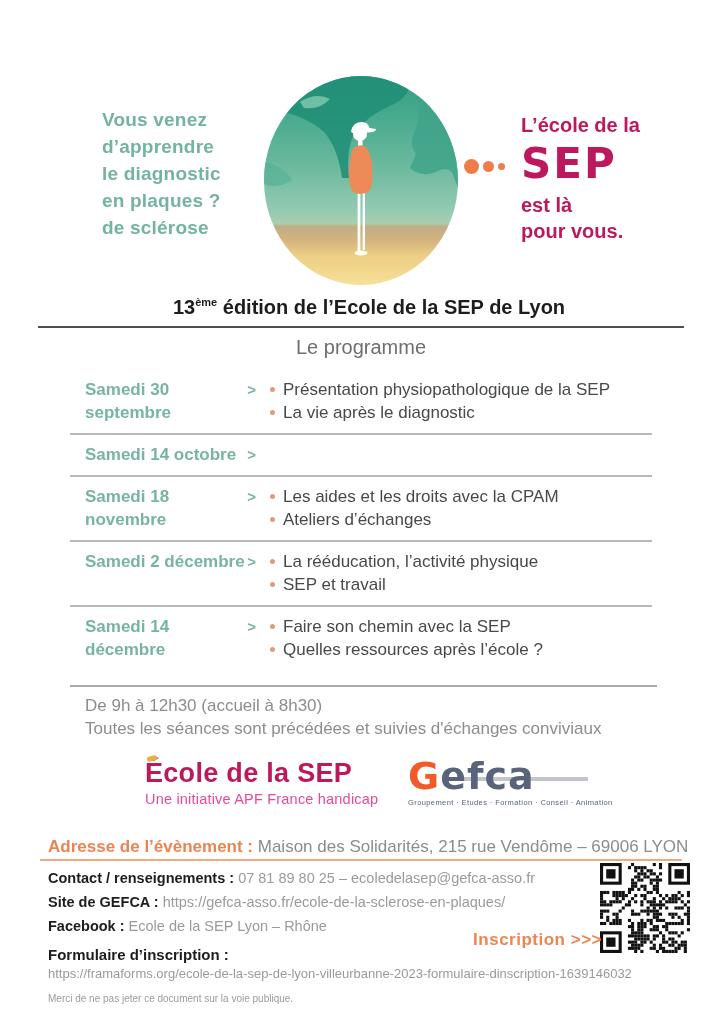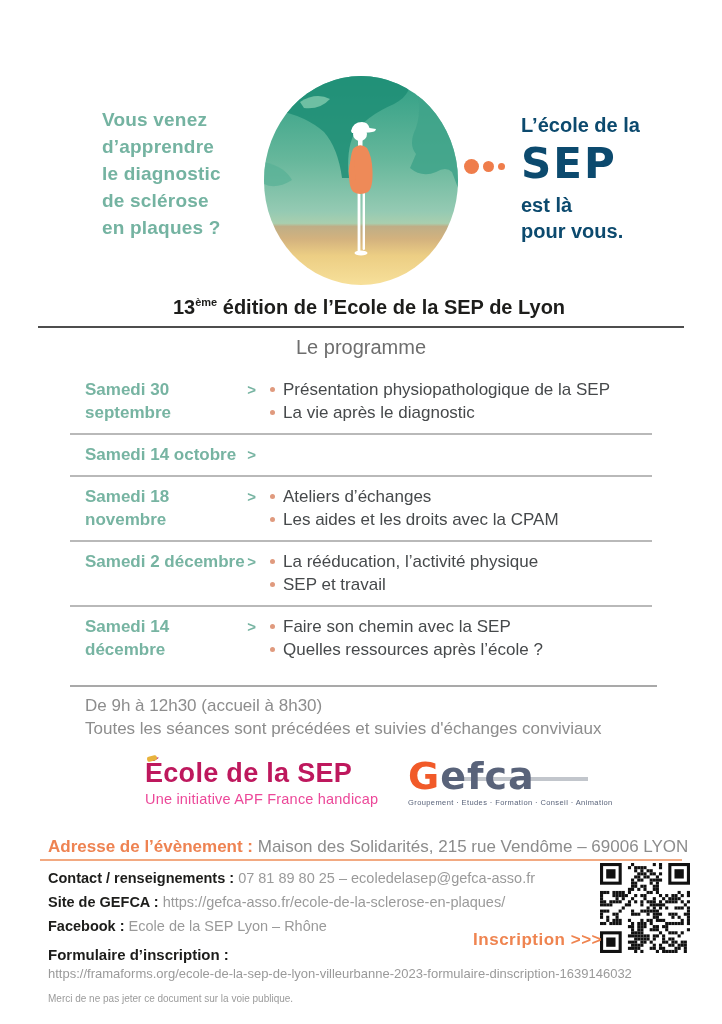--- a/index.html
+++ b/index.html
@@ -15,21 +15,21 @@
     position:absolute; left:102px; top:106px;
     color:#74b3a1; font-weight:bold; font-size:19px; line-height:27px;
     letter-spacing:0.2px;
   }
   .hero-circle { position:absolute; left:264px; top:76px; width:194px; height:209px; }
   .hero-dots { position:absolute; left:464px; top:157px; display:flex; align-items:center; gap:4px; height:18px; }
   .hero-dots span { background:#ef7d4b; border-radius:50%; display:block; }
   .hero-dots .d1 { width:15px; height:15px; }
   .hero-dots .d2 { width:11px; height:11px; }
   .hero-dots .d3 { width:7px;  height:7px;  }
-  .hero-right { position:absolute; left:521px; top:112px; color:#0c4a6e; font-weight:bold; }
+  .hero-right { position:absolute; left:521px; top:112px; color:#be185d; font-weight:bold; }
   .hero-right .hl  { font-size:20px; line-height:26px; }
   .hero-right .sep { font-size:42px; line-height:48px; font-weight:900; letter-spacing:2px; font-family:"DejaVu Sans", sans-serif; margin:2px 0 4px 0; }
 
   
   .title-row { position:absolute; top:296px; left:8px; width:100%; text-align:center; color:#1d1d1b; font-weight:bold; font-size:20px; }
   .title-row sup { font-size:11px; vertical-align:super; }
   .title-divider { position:absolute; top:326px; left:38px; width:646px; height:2px; background:#4d4d4d; }
   .program-subtitle { position:absolute; top:336px; left:0; width:100%; text-align:center; color:#6e6e6e; font-size:20px; font-weight:400; }
 
   
@@ -75,22 +75,22 @@
 </style>
 </head>
 <body>
 
 <div class="page">
 
   <div class="hero-left">
     <div>Vous venez</div>
     <div>d’apprendre</div>
     <div>le diagnostic</div>
+    <div>en plaques ?</div>
     <div>de sclérose</div>
-    <div>en plaques ?</div>
   </div>
 
   <div class="hero-circle">
     <svg width="194" height="209" viewBox="0 0 194 209">
       <defs>
         <linearGradient id="bg" x1="0" y1="0" x2="0" y2="1">
           <stop offset="0" stop-color="#2e9e84"></stop>
           <stop offset="0.40" stop-color="#66b79b"></stop>
           <stop offset="0.65" stop-color="#95cab3"></stop>
           <stop offset="0.705" stop-color="#a9cfae"></stop>
@@ -169,25 +169,25 @@
     </div>
 
     <div class="session">
       <div class="date-cell">
         <span>Samedi 18 novembre</span>
         <span class="arrow">&gt;</span>
       </div>
       <div class="topics">
         <div class="topic">
             <span class="bullet"></span>
+            <span>Les aides et les droits avec la CPAM</span>
+          </div>
+        <div class="topic">
+            <span class="bullet"></span>
             <span>Ateliers d’échanges</span>
-          </div>
-        <div class="topic">
-            <span class="bullet"></span>
-            <span>Les aides et les droits avec la CPAM</span>
           </div>
       </div>
     </div>
 
     <div class="session">
       <div class="date-cell">
         <span>Samedi 2 décembre</span>
         <span class="arrow">&gt;</span>
       </div>
       <div class="topics">

